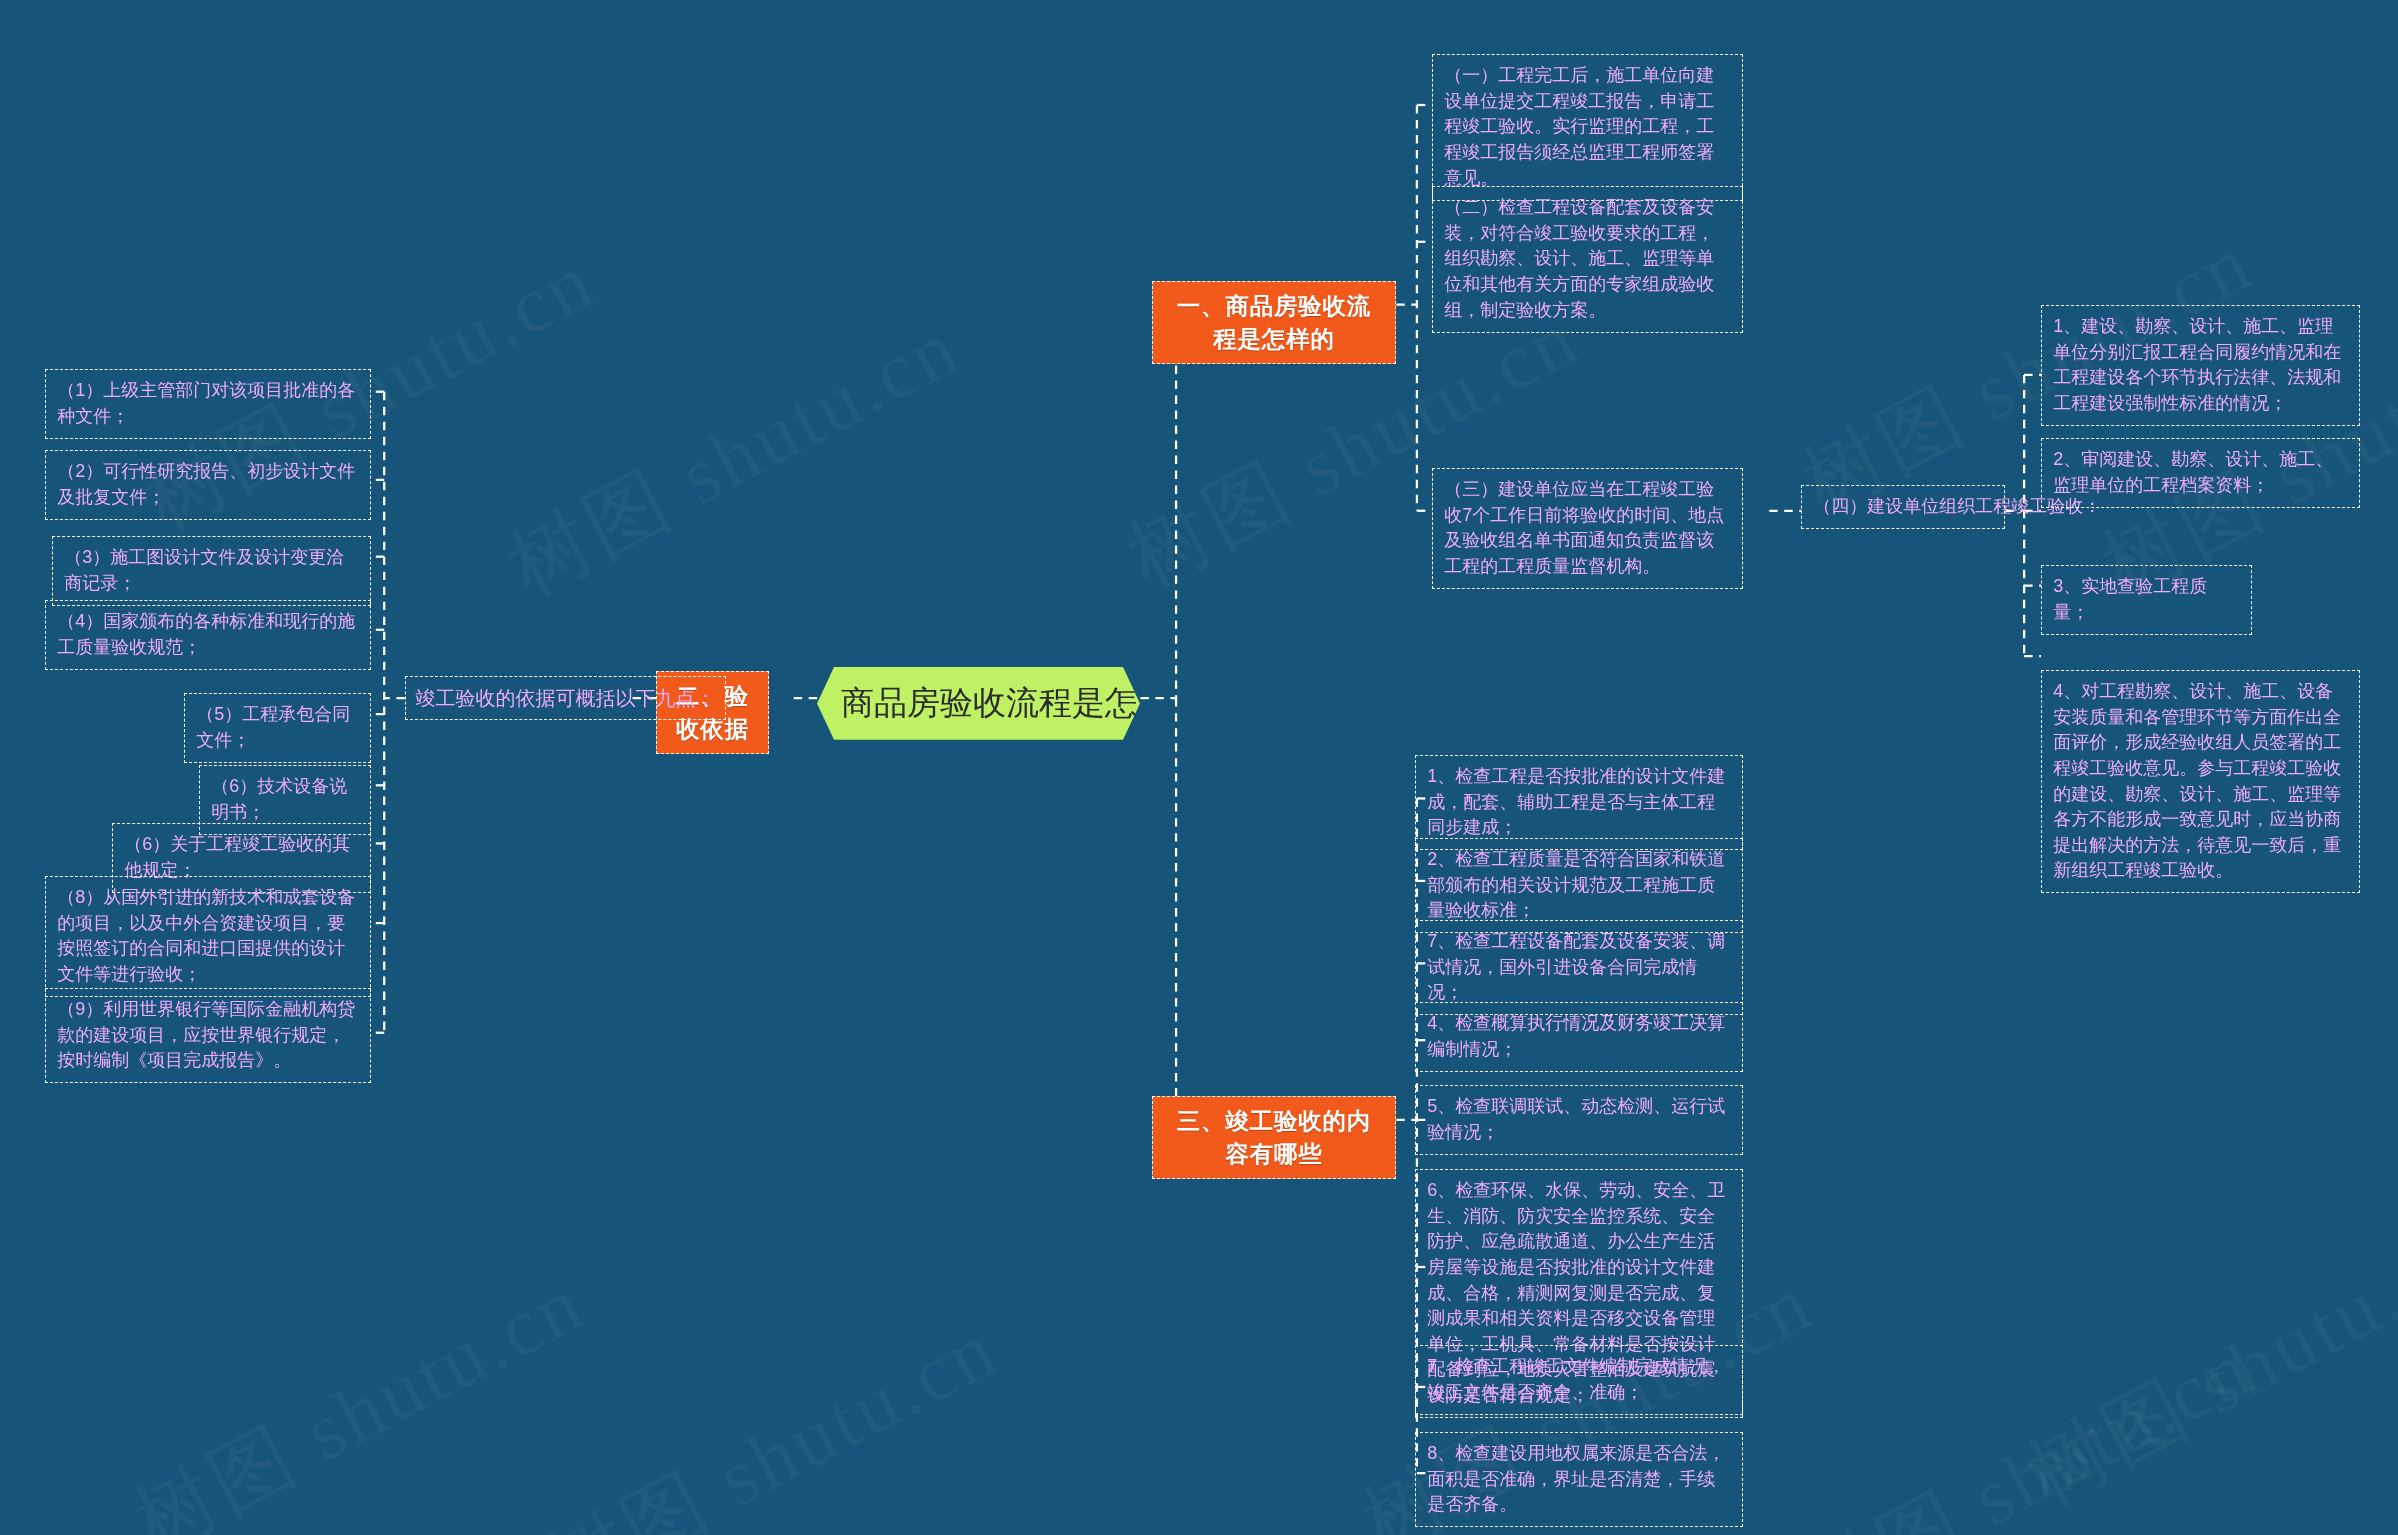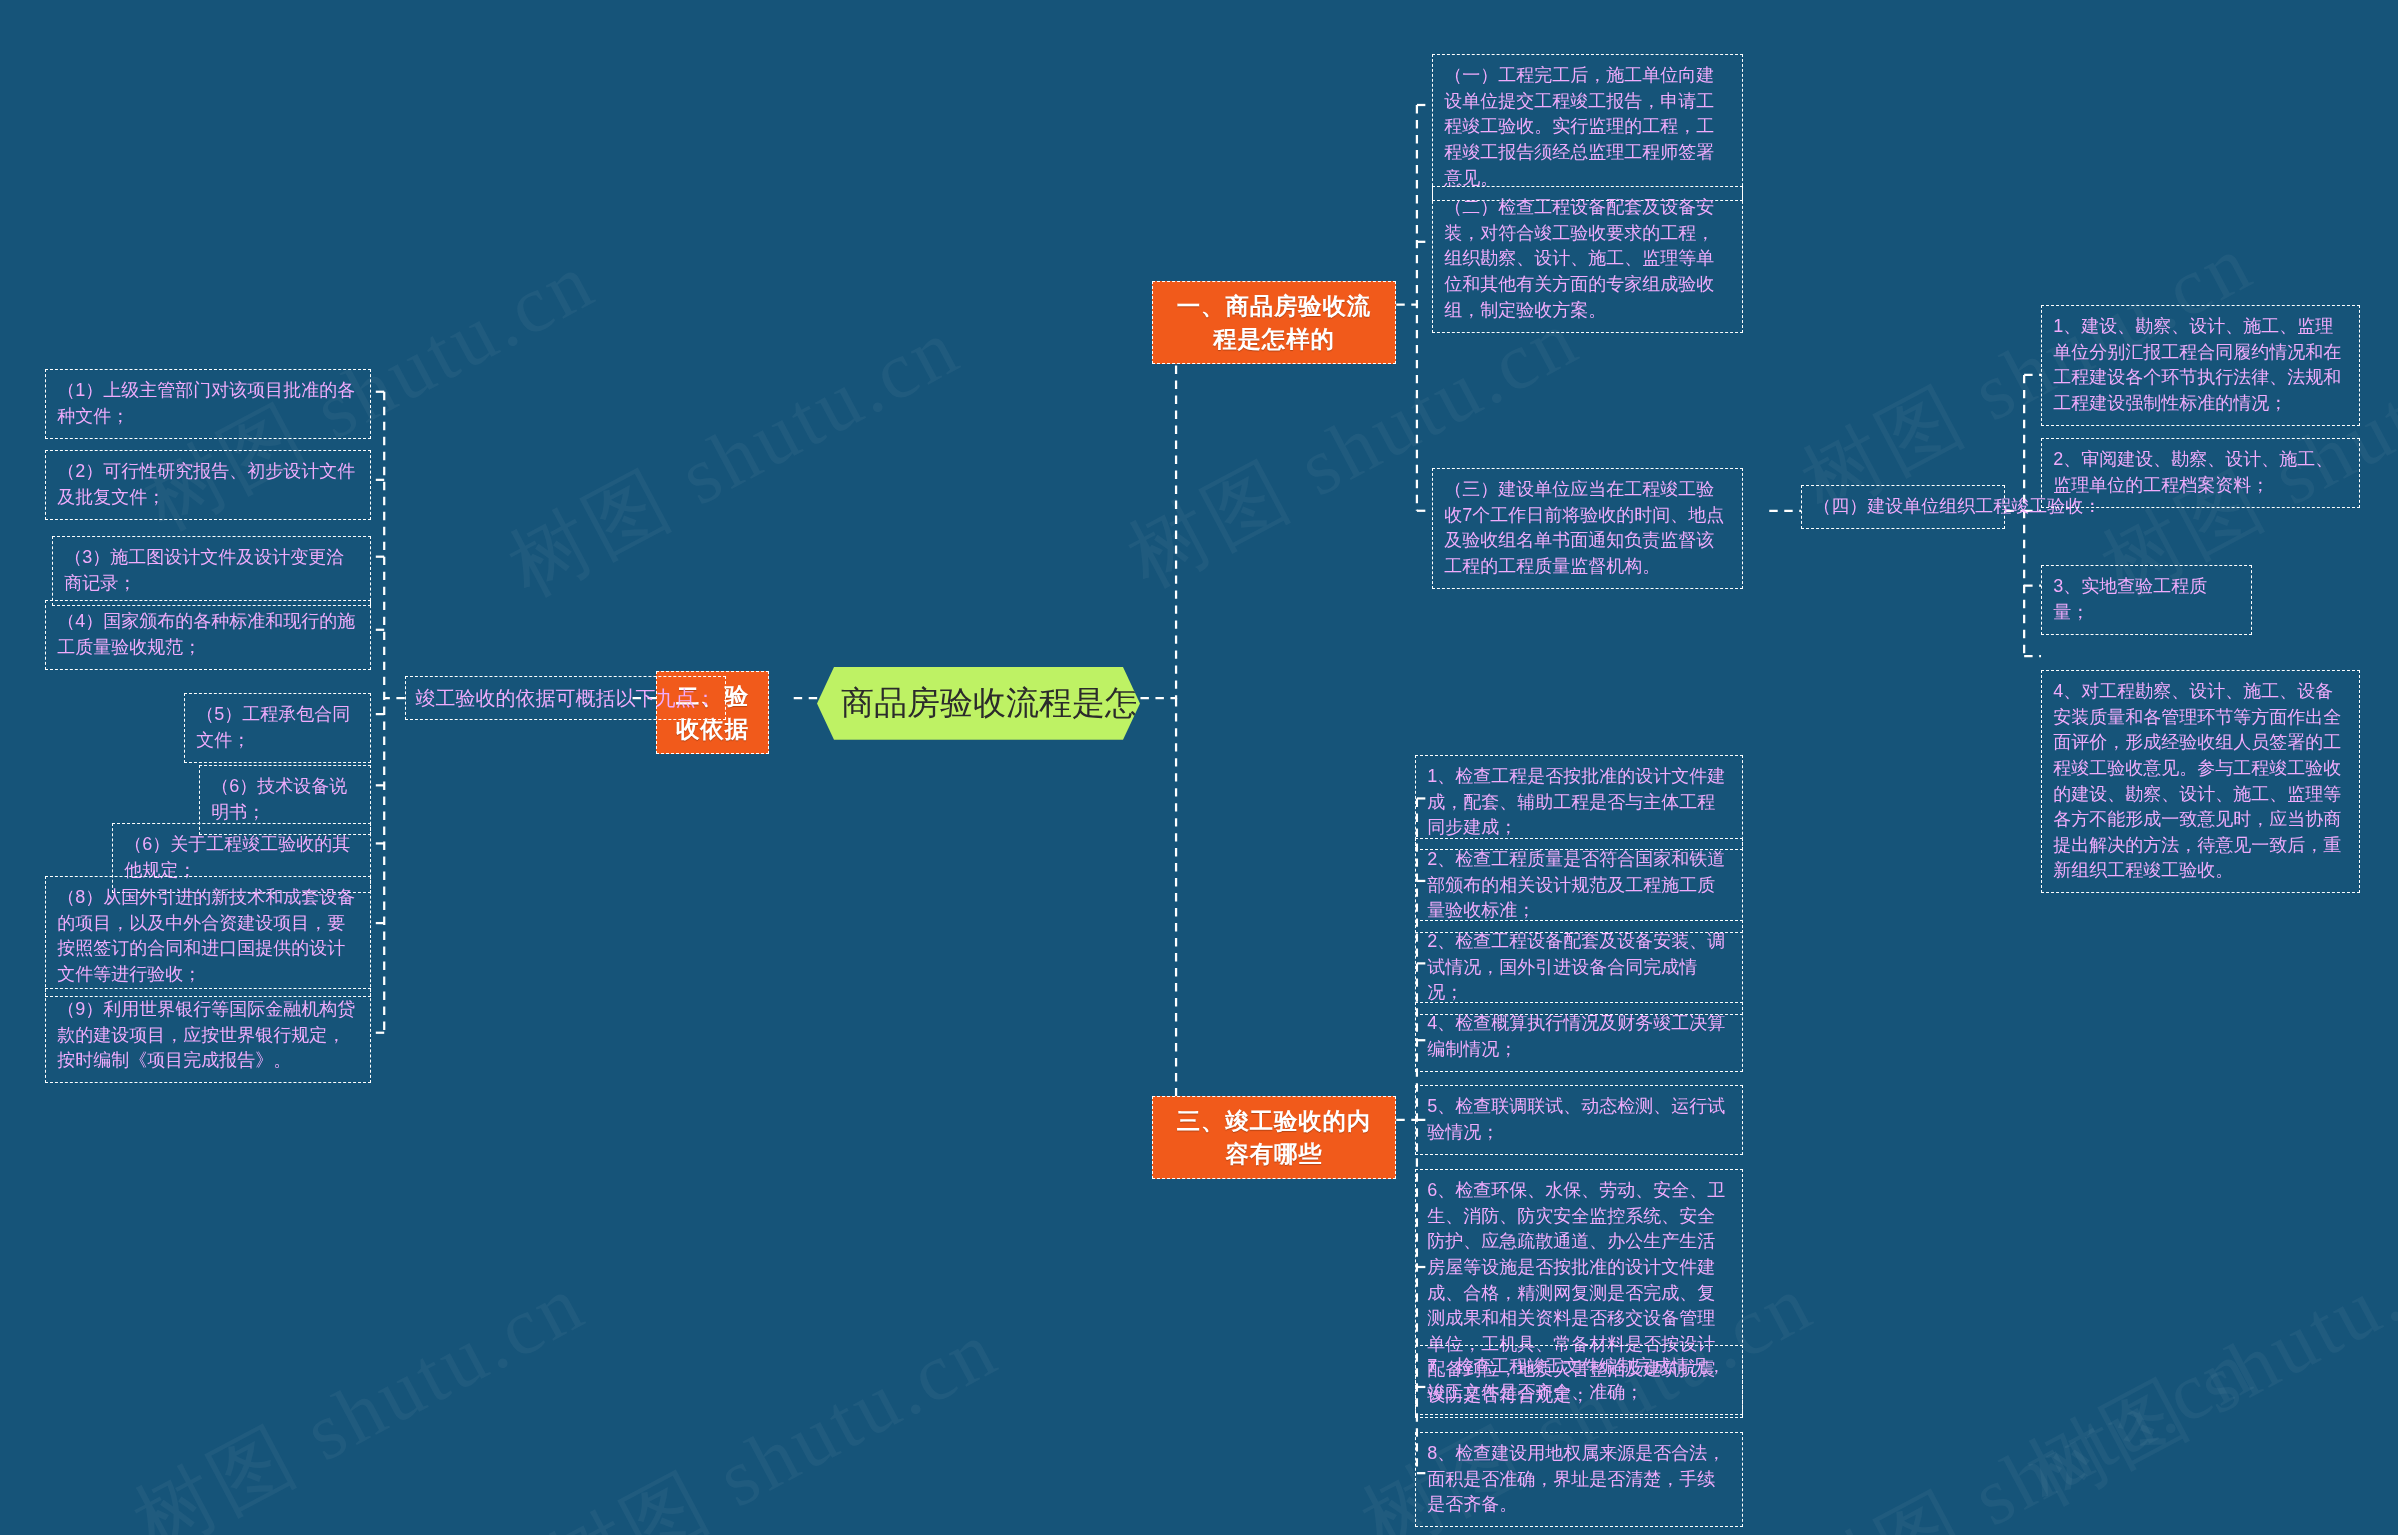--- a/index.html
+++ b/index.html
@@ -169,21 +169,21 @@
 
   <div class="node leaf" style="left:2041px;top:305px;width:319px;">1、建设、勘察、设计、施工、监理单位分别汇报工程合同履约情况和在工程建设各个环节执行法律、法规和工程建设强制性标准的情况；</div>
   <div class="node leaf" style="left:2041px;top:438px;width:319px;">2、审阅建设、勘察、设计、施工、监理单位的工程档案资料；</div>
   <div class="node leaf" style="left:2041px;top:565px;width:211px;">3、实地查验工程质量；</div>
   <div class="node leaf" style="left: 2041px; top: 670px; width: 319px; margin-top: 0px;">4、对工程勘察、设计、施工、设备安装质量和各管理环节等方面作出全面评价，形成经验收组人员签署的工程竣工验收意见。参与工程竣工验收的建设、勘察、设计、施工、监理等各方不能形成一致意见时，应当协商提出解决的方法，待意见一致后，重新组织工程竣工验收。</div>
 
   <div class="node cat" style="left:1152px;top:1096px;width:244px;">三、竣工验收的内容有哪些</div>
 
   <div class="node leaf" style="left:1415px;top:755px;width:328px;">1、检查工程是否按批准的设计文件建成，配套、辅助工程是否与主体工程同步建成；</div>
   <div class="node leaf" style="left:1415px;top:838px;width:328px;">2、检查工程质量是否符合国家和铁道部颁布的相关设计规范及工程施工质量验收标准；</div>
-  <div class="node leaf" style="left:1415px;top:920px;width:328px;">2、检查工程设备配套及设备安装、调试情况，国外引进设备合同完成情况；</div>
+  <div class="node leaf" style="left:1415px;top:920px;width:328px;">7、检查工程设备配套及设备安装、调试情况，国外引进设备合同完成情况；</div>
   <div class="node leaf" style="left:1415px;top:1002px;width:328px;">4、检查概算执行情况及财务竣工决算编制情况；</div>
   <div class="node leaf" style="left:1415px;top:1085px;width:328px;">5、检查联调联试、动态检测、运行试验情况；</div>
   <div class="node leaf" style="left:1415px;top:1169px;width:328px;">6、检查环保、水保、劳动、安全、卫生、消防、防灾安全监控系统、安全防护、应急疏散通道、办公生产生活房屋等设施是否按批准的设计文件建成、合格，精测网复测是否完成、复测成果和相关资料是否移交设备管理单位，工机具、常备材料是否按设计配备到位，地质灾害整治及建筑抗震设防是否符合规定；</div>
   <div class="node leaf" style="left:1415px;top:1345px;width:328px;">7、检查工程竣工文件编制完成情况，竣工文件是否齐全、准确；</div>
   <div class="node leaf" style="left:1415px;top:1432px;width:328px;">8、检查建设用地权属来源是否合法，面积是否准确，界址是否清楚，手续是否齐备。</div>
 
 </div>
 
 
 </body></html>

